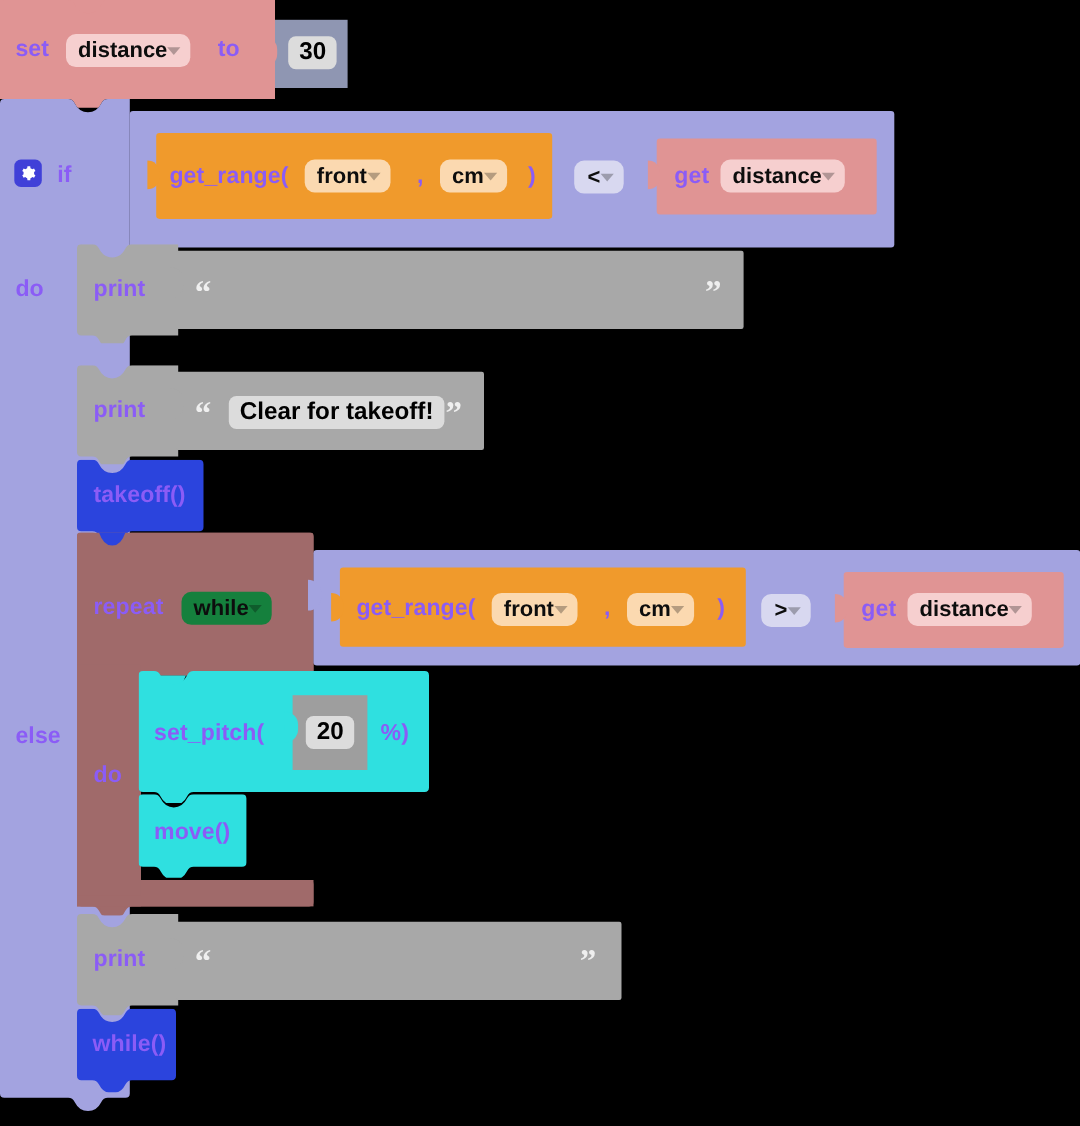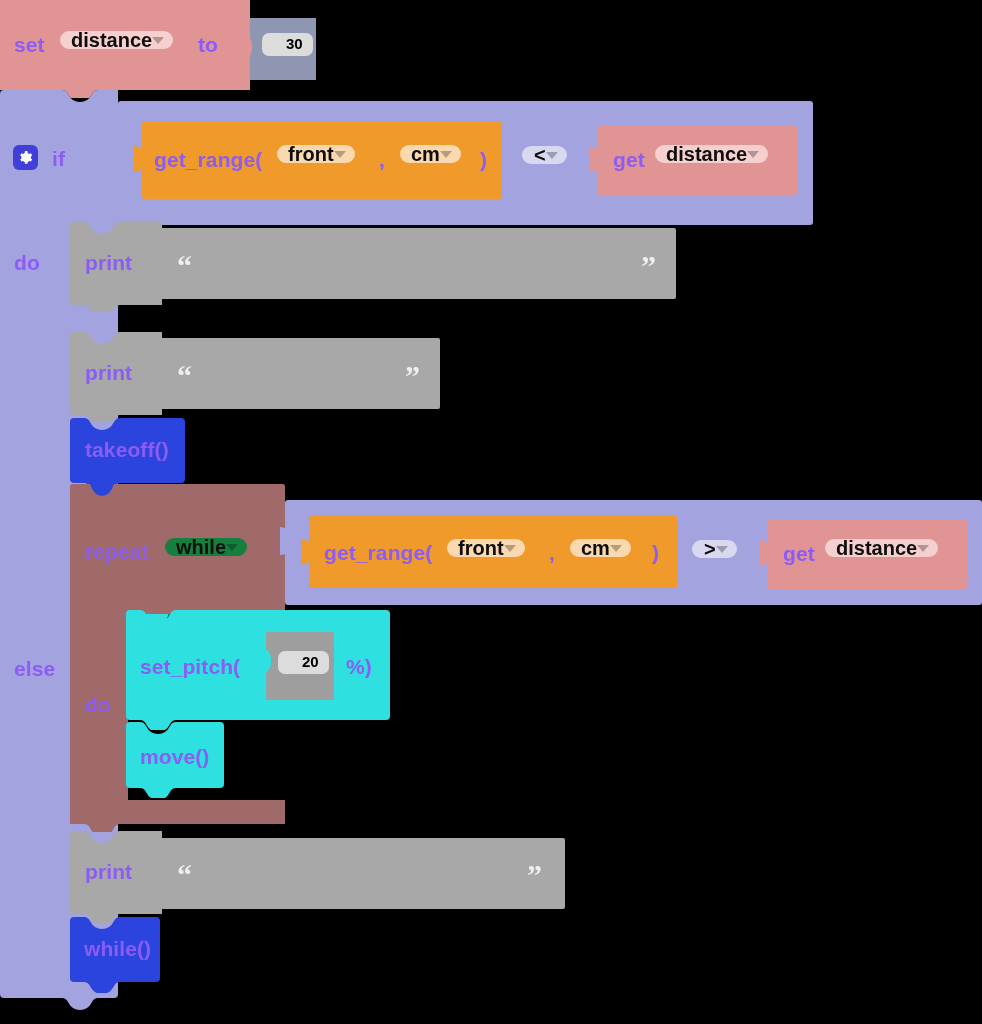--- a/index.html
+++ b/index.html
@@ -44,42 +44,42 @@
     display: flex;
     align-items: center;
     gap: 0;
     border-radius: 9px;
     padding: 3px 9px 4px 11px;
     font-size: 20px;
     font-weight: bold;
     color: #0d0d0d;
     white-space: nowrap;
     line-height: 1;
-    height: 18px;
+    height: 30px;
     box-sizing: border-box;
   }
   .field .arrow {
     width: 0; height: 0;
     border-left: 6px solid transparent;
     border-right: 6px solid transparent;
     border-top: 7px solid rgba(0,0,0,0.28);
     flex: 0 0 auto;
     margin-top: 2px;
   }
   
   .tfield {
     position: absolute;
     display: flex;
     align-items: center;
     border-radius: 7px;
     background: #dcdcdc;
     color: #000;
-    font-size: 15px;
+    font-size: 22px;
     font-weight: bold;
-    padding: 3px 10px 5px 24px;
+    padding: 3px 10px 5px 10px;
     white-space: nowrap;
     line-height: 1;
     box-sizing: border-box;
   }
   .quote {
     position: absolute;
     color: #efefef;
     font-size: 30px;
     font-weight: bold;
     line-height: 1;
@@ -210,20 +210,23 @@
   <div class="blk" style="left:70px; top:332px; width:92px; height:83px;">
     <svg width="96" height="90" style="position:absolute;left:0;top:0;">
       <path d="M0 4 Q0 0 4 0 L14 0 Q18 0 20 4 Q24 12 32 12 Q40 12 44 4 Q46 0 50 0 L92 0
                L92 83 L50 83 Q46 83 44 87 Q40 95 32 95 Q24 95 20 87 Q18 83 14 83 L4 83 Q0 83 0 79 Z" fill="#a8a8a8"></path>
     </svg>
   </div>
   <div class="lbl" style="left:85px; top:361px;">print</div>
   <div class="blk" style="left:160px; top:338px; width:280px; height:71px; background:#a8a8a8; border-radius:2px;"></div>
   <div class="socket" style="left:155px; top:353px; background:#a8a8a8;"></div>
   <div class="quote" style="left:177px; top:361px;">“</div>
+  <div class="tfield" style="left:208px; top:360px;">
+    <span>Clear for takeoff!</span>
+  </div>
   <div class="quote" style="left:405px; top:361px;">”</div>
 
   <div class="blk" style="left:70px; top:418px; width:115px; height:65px;">
     <svg width="118" height="74" style="position:absolute;left:0;top:0;">
       <path d="M0 4 Q0 0 4 0 L14 0 Q18 0 20 4 Q24 12 32 12 Q40 12 44 4 Q46 0 50 0 L111 0
                Q115 0 115 4 L115 61 Q115 65 111 65 L50 65 Q46 65 44 69 Q40 77 32 77 Q24 77 20 69 Q18 65 14 65 L4 65 Q0 65 0 61 Z" fill="#2b44dd"></path>
     </svg>
   </div>
   <div class="lbl" style="left:85px; top:438px;">takeoff()</div>
 

